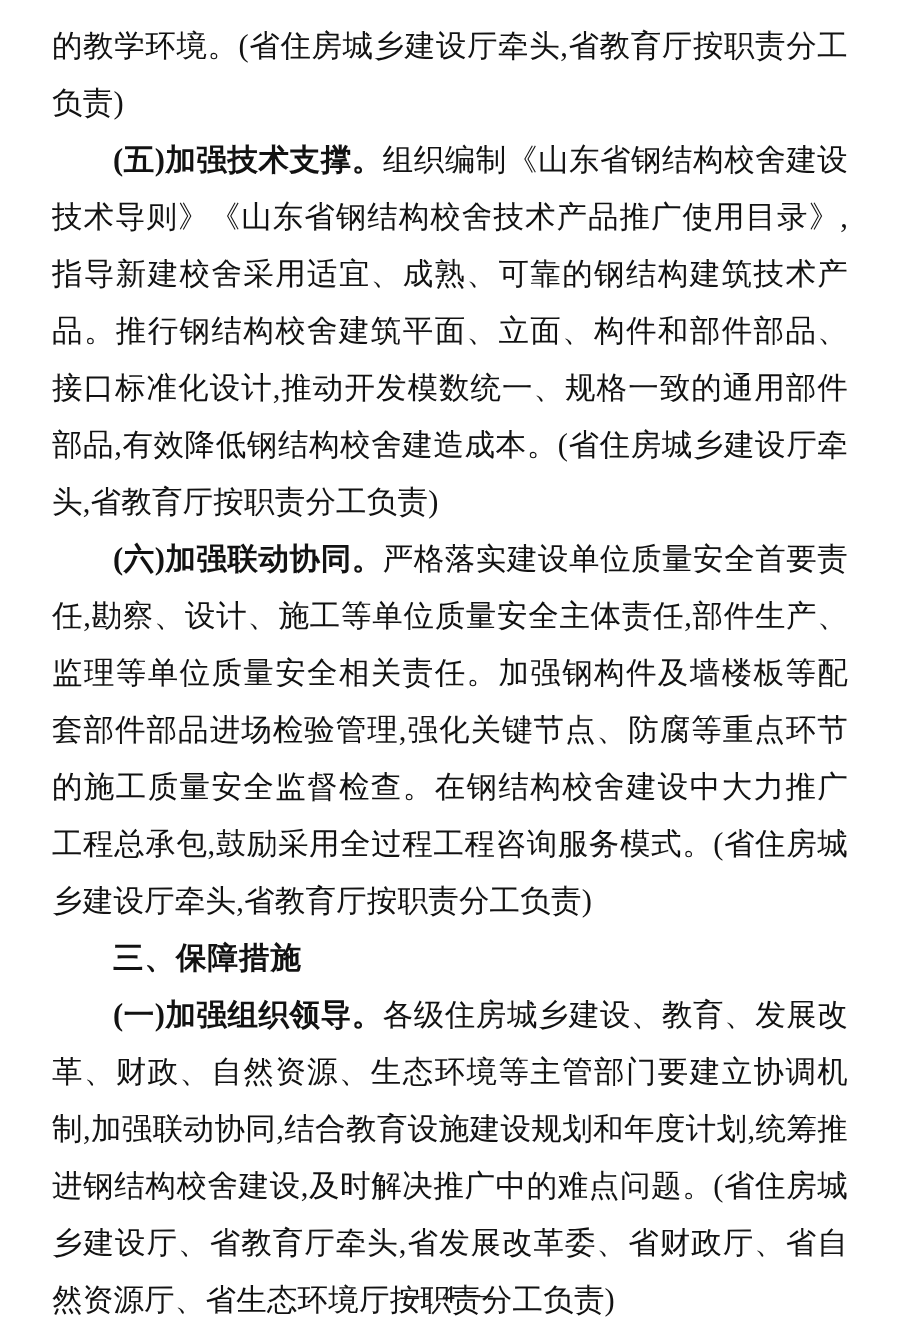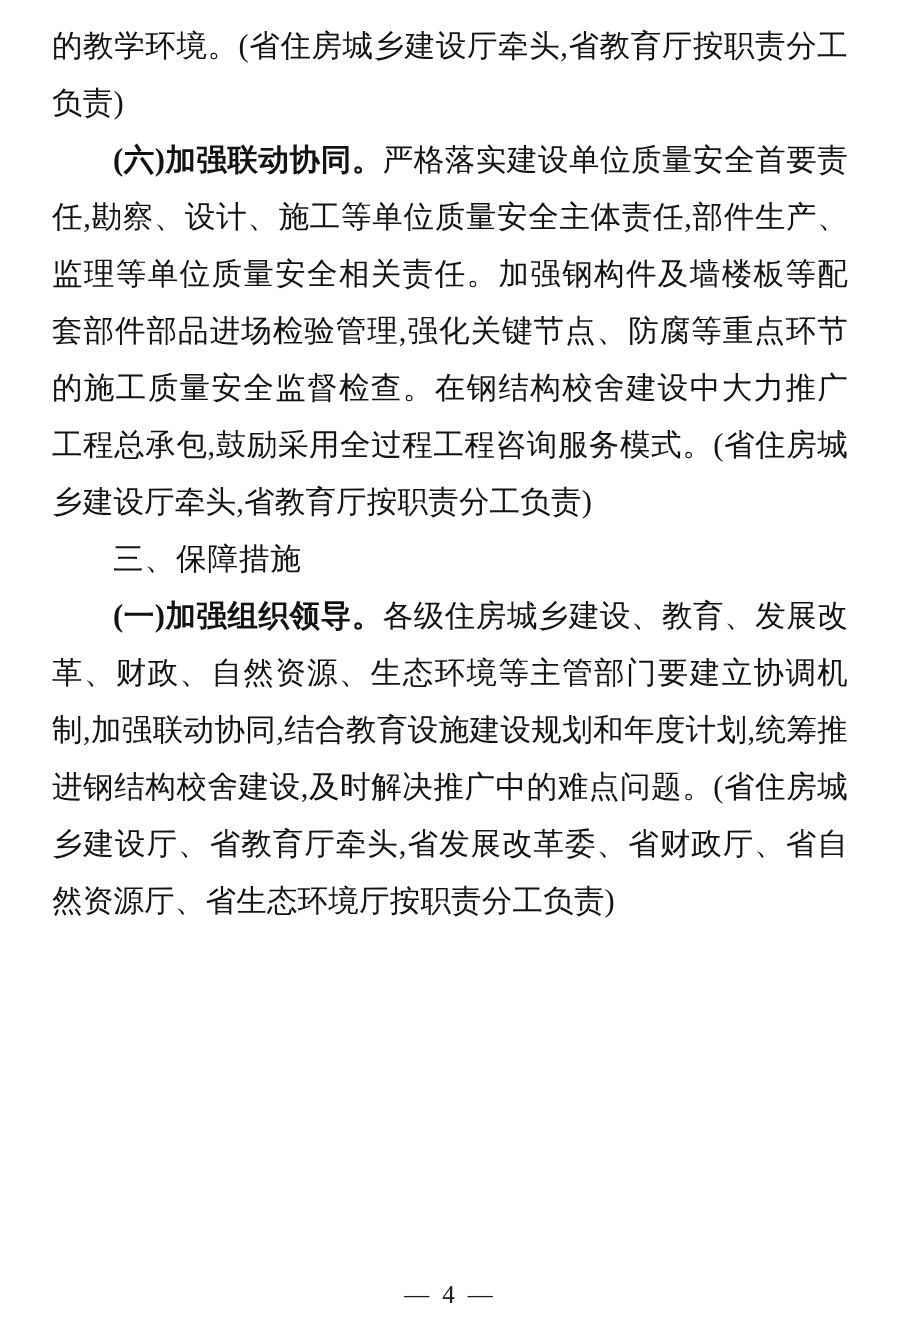--- a/index.html
+++ b/index.html
@@ -36,21 +36,21 @@
     padding: 0;
   }
   .para {
     text-indent: 2em;
   }
   .para-noindent {
     text-indent: 0;
   }
   .heading {
     text-indent: 2em;
-    font-weight: normal;
+    font-weight: bold;
     letter-spacing: 1px;
   }
   .bold-lead {
     font-weight: bold;
   }
   .footer {
     position: absolute;
     left: 0;
     bottom: 26px;
     width: 900px;
@@ -66,20 +66,21 @@
   }
 </style>
 </head>
 <body>
 
 <div class="page">
   <div class="doc-body">
 
     <p class="para-noindent">的教学环境。(省住房城乡建设厅牵头,省教育厅按职责分工负责)</p>
 
+    <p class="para"><span class="bold-lead">(五)加强技术支撑。</span><span>组织编制《山东省钢结构校舍建设技术导则》《山东省钢结构校舍技术产品推广使用目录》,指导新建校舍采用适宜、成熟、可靠的钢结构建筑技术产品。推行钢结构校舍建筑平面、立面、构件和部件部品、接口标准化设计,推动开发模数统一、规格一致的通用部件部品,有效降低钢结构校舍建造成本。(省住房城乡建设厅牵头,省教育厅按职责分工负责)</span></p>
 
     <p class="para"><span class="bold-lead">(六)加强联动协同。</span><span>严格落实建设单位质量安全首要责任,勘察、设计、施工等单位质量安全主体责任,部件生产、监理等单位质量安全相关责任。加强钢构件及墙楼板等配套部件部品进场检验管理,强化关键节点、防腐等重点环节的施工质量安全监督检查。在钢结构校舍建设中大力推广工程总承包,鼓励采用全过程工程咨询服务模式。(省住房城乡建设厅牵头,省教育厅按职责分工负责)</span></p>
 
     <p class="heading">三、保障措施</p>
 
     <p class="para"><span class="bold-lead">(一)加强组织领导。</span><span>各级住房城乡建设、教育、发展改革、财政、自然资源、生态环境等主管部门要建立协调机制,加强联动协同,结合教育设施建设规划和年度计划,统筹推进钢结构校舍建设,及时解决推广中的难点问题。(省住房城乡建设厅、省教育厅牵头,省发展改革委、省财政厅、省自然资源厅、省生态环境厅按职责分工负责)</span></p>
 
     <p class="para"></p>
 
   </div>

